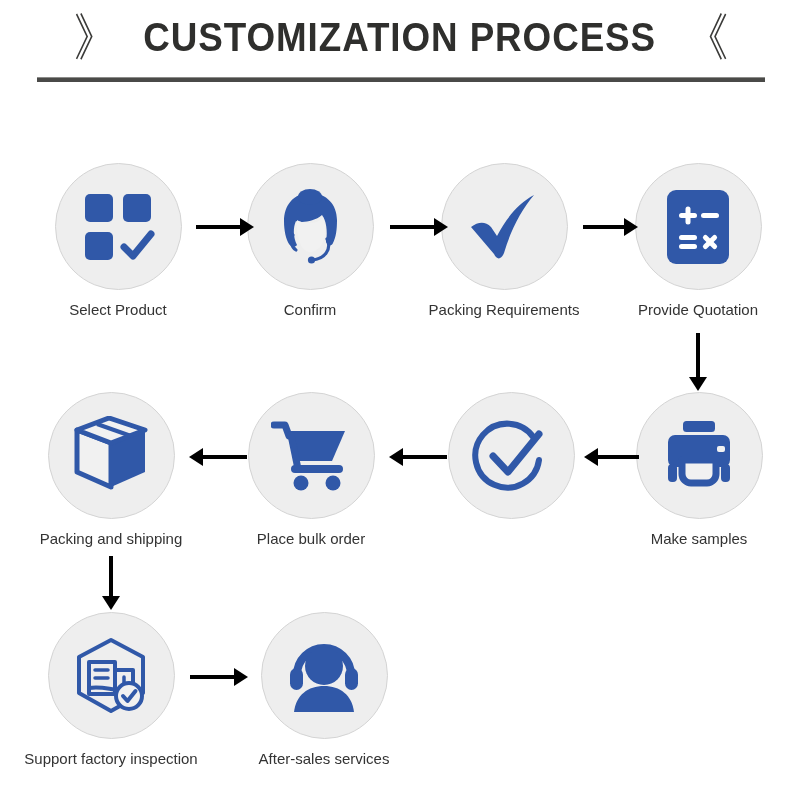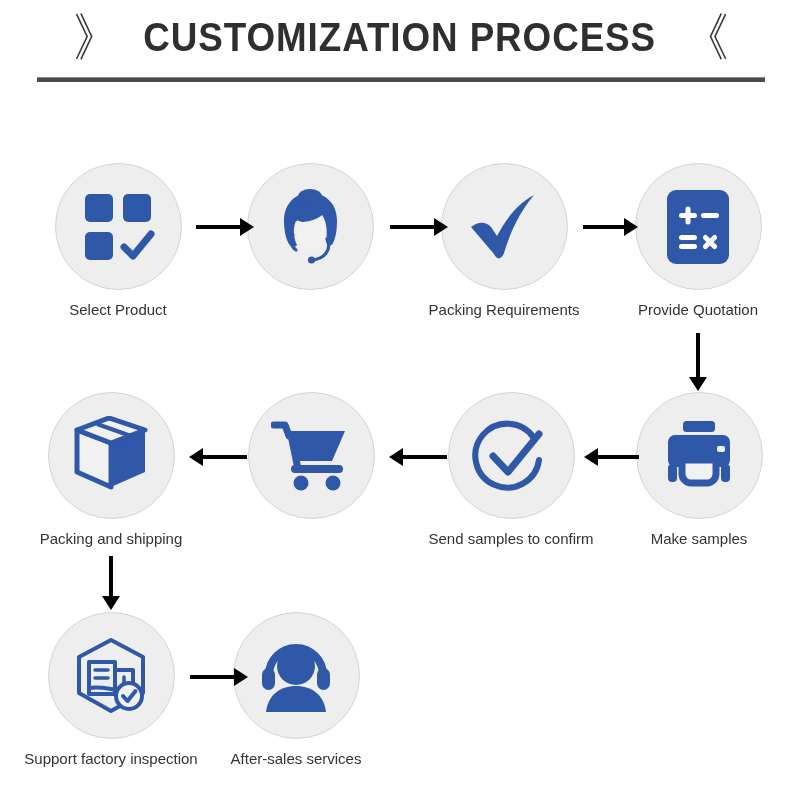--- a/index.html
+++ b/index.html
@@ -174,20 +174,21 @@
                C48 64 41 67 36 64 C29 60 26 46 27 33 Z" fill="#f1f1f1"></path>
 
       <ellipse cx="40" cy="10" rx="12" ry="8" fill="#3058a8"></ellipse>
 
       <path d="M57 52 C62 62 55 72 42 73" fill="none" stroke="#3058a8" stroke-width="3.2" stroke-linecap="round"></path>
       <circle cx="41.5" cy="73" r="3.6" fill="#3058a8"></circle>
 
       <path d="M23 48 C20 52 21 60 26 63" fill="none" stroke="#3058a8" stroke-width="3.2" stroke-linecap="round"></path>
     </svg>
   </div>
+  <div class="node-label">Confirm</div>
 </div>
 
 <div class="node wide" style="left:504px; top:163px;">
   <div class="circle">
     <svg width="80" height="80" viewBox="0 0 80 80">
       <path d="M7 40 C14 35 21 34 27 40 L33 49 C43 30 55 16 70 8
                C58 22 47 42 40 66 C37 73 33 73 30 67 Z" fill="#3058a8"></path>
     </svg>
   </div>
   <div class="node-label">Packing Requirements</div>
@@ -247,38 +248,38 @@
   <div class="node-label">Make samples</div>
 </div>
 
 <div class="node wide" style="left:511px; top:392px;">
   <div class="circle">
     <svg width="80" height="80" viewBox="0 0 80 80">
       <path d="M63 22 A32 32 0 1 0 68 44" fill="none" stroke="#3058a8" stroke-width="6" stroke-linecap="round"></path>
       <path d="M22 40 L37 56 L68 18" fill="none" stroke="#3058a8" stroke-width="7" stroke-linecap="round" stroke-linejoin="round"></path>
     </svg>
   </div>
-  <div class="node-label">Send samples to confirm</div>
 </div>
 
 <div class="node wide" style="left:311px; top:392px;">
   <div class="circle">
     <svg width="80" height="74" viewBox="0 0 80 74">
 
       <path d="M3 6 h11 l4 11" fill="none" stroke="#3058a8" stroke-width="7" stroke-linecap="round" stroke-linejoin="round"></path>
 
       <path d="M17 12 L74 12 L61 42 L27 42 Z" fill="#3058a8"></path>
 
       <path d="M24 50 h44" fill="none" stroke="#3058a8" stroke-width="8" stroke-linecap="round"></path>
       <path d="M20 16 L27 50" fill="none" stroke="#3058a8" stroke-width="7" stroke-linecap="round"></path>
 
       <circle cx="30" cy="64" r="7.5" fill="#3058a8"></circle>
       <circle cx="62" cy="64" r="7.5" fill="#3058a8"></circle>
     </svg>
   </div>
+  <div class="node-label">Place bulk order</div>
 </div>
 
 <div class="node wide" style="left:111px; top:392px;">
   <div class="circle">
     <svg width="80" height="80" viewBox="0 0 80 80">
 
       <path d="M40 27 L74 14 L74 56 L40 71 Z" fill="#3058a8"></path>
 
       <path d="M6 14 L40 27 L40 71 L6 56 Z" fill="#f1f1f1" stroke="#3058a8" stroke-width="5" stroke-linejoin="round"></path>
 
@@ -324,21 +325,21 @@
       <path d="M18 52 C30 50 46 54 62 58" fill="none" stroke="#3058a8" stroke-width="4" stroke-linecap="round"></path>
 
       <circle cx="58" cy="60" r="13" fill="#f1f1f1" stroke="#3058a8" stroke-width="4"></circle>
       <path d="M52 60 L56.5 65 L64.5 55" fill="none" stroke="#3058a8" stroke-width="4" stroke-linecap="round" stroke-linejoin="round"></path>
     </svg>
   </div>
   <div class="node-label">Support factory
 inspection</div>
 </div>
 
-<div class="node wide" style="left:296px; top:612px;">
+<div class="node wide" style="left:324px; top:612px;">
   <div class="circle">
     <svg width="80" height="74" viewBox="0 0 80 74">
 
       <path d="M13 36 A27 27 0 0 1 67 36" fill="none" stroke="#3058a8" stroke-width="8" stroke-linecap="round"></path>
 
       <rect x="6" y="29" width="13" height="22" rx="6.5" fill="#3058a8"></rect>
       <rect x="61" y="29" width="13" height="22" rx="6.5" fill="#3058a8"></rect>
 
       <circle cx="40" cy="27" r="19" fill="#3058a8"></circle>
 

